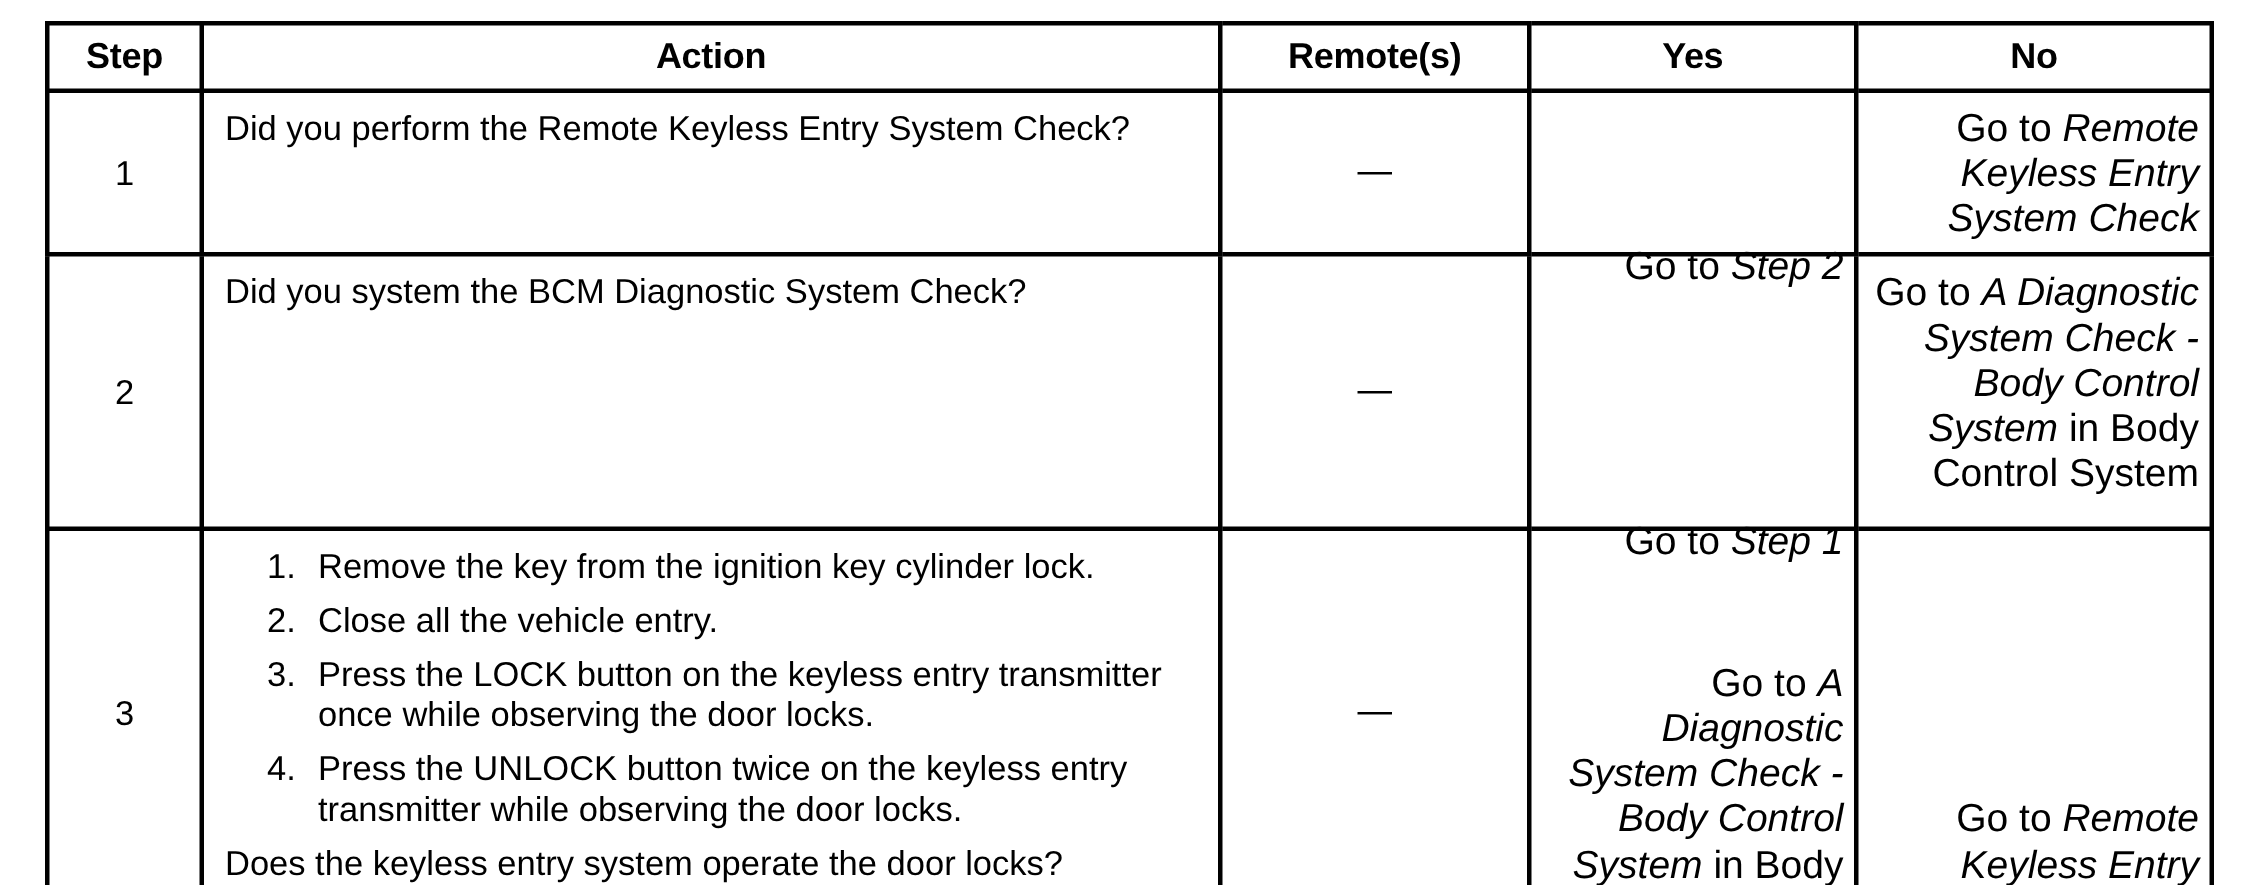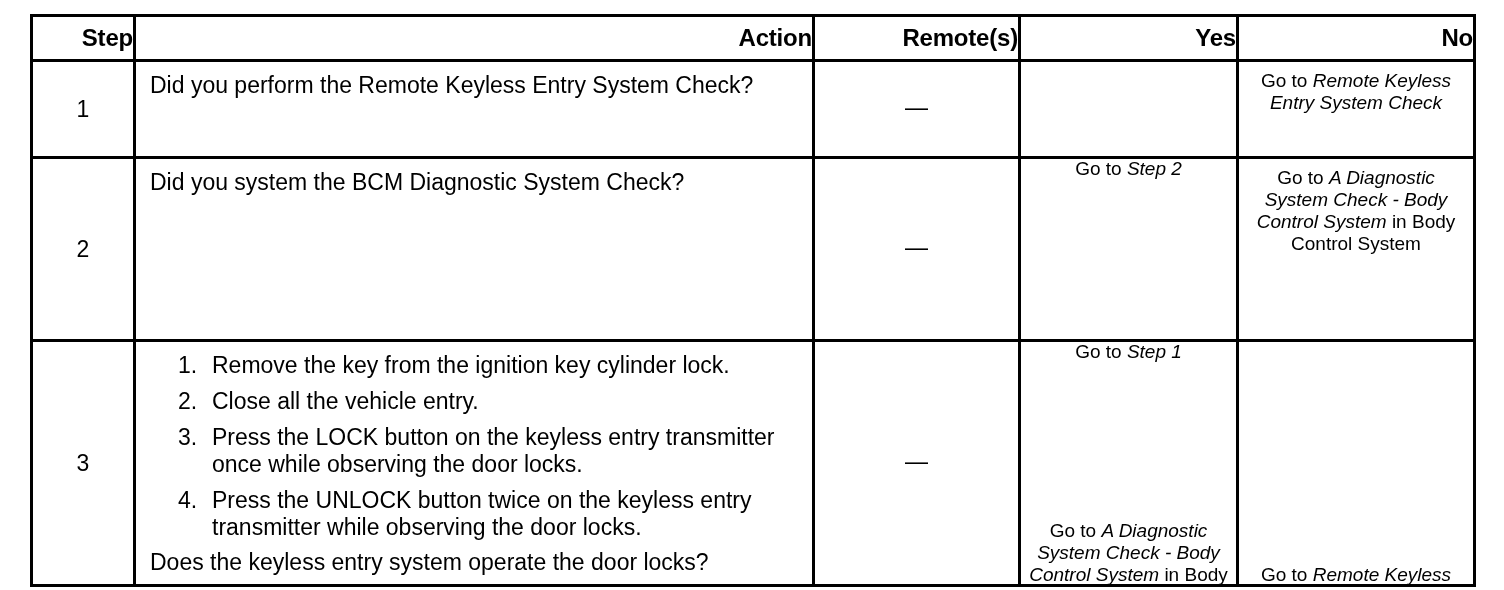--- a/index.html
+++ b/index.html
@@ -45,21 +45,21 @@
   table.diag td {
     border: 3px solid #000000;
     padding: 0;
     vertical-align: top;
     background: #ffffff;
   }
 
   
   table.diag thead th {
     height: 42px;
-    text-align: right;
+    text-align: center;
     vertical-align: middle;
     font-weight: bold;
     font-size: 24px;
     letter-spacing: -0.2px;
   }
 
   
   tr.row-1 > td { height: 94px; }
   tr.row-2 > td { height: 180px; }
   tr.row-3 > td { height: 238px; }
@@ -120,23 +120,23 @@
   }
   .closing-q {
     margin-top: 6px;
     line-height: 1.17;
   }
 
   
   td.branch .cell {
     display: flex;
     justify-content: center;
-    text-align: center;
+    text-align: right;
     padding: 8px 7px 8px 7px;
-    font-size: 19px;
+    font-size: 26px;
     line-height: 1.16;
   }
   td.branch.align-top .cell    { align-items: flex-start; }
   td.branch.align-bottom .cell { align-items: flex-end; margin-top: 32px; }
 
   td.branch .branch-text { display: block; width: 100%; }
 
   .ital { font-style: italic; }
 </style>
 </head>

